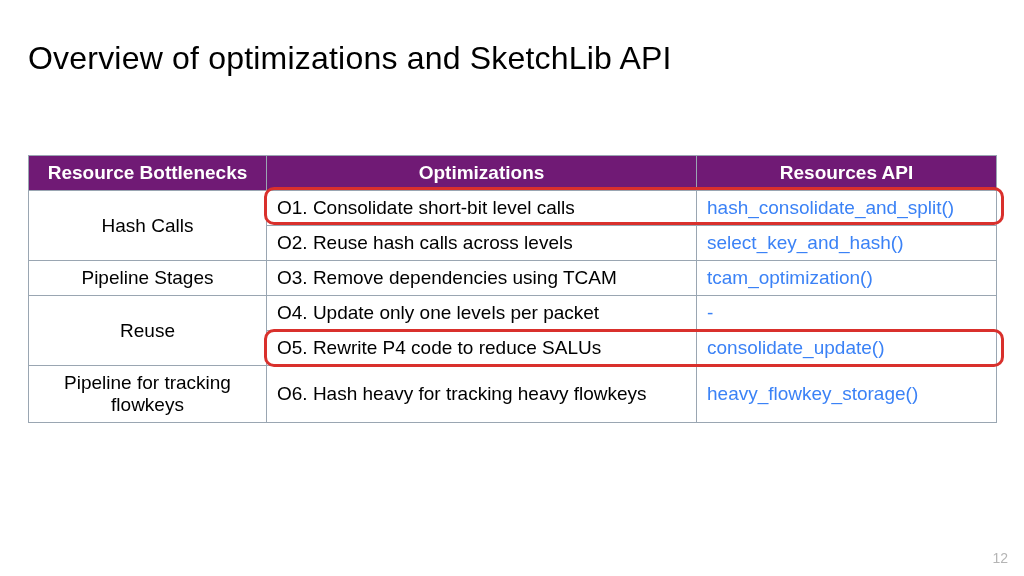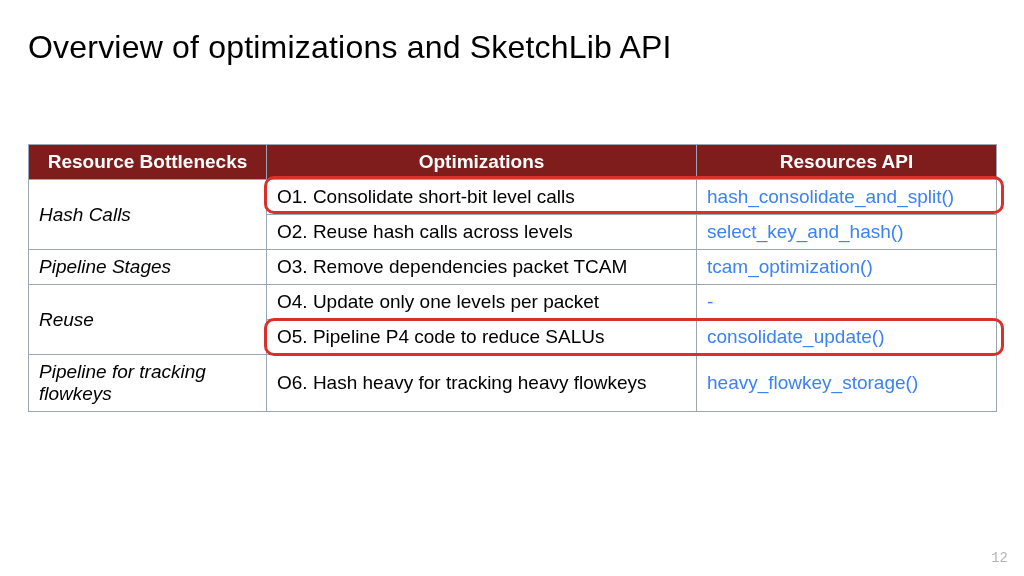--- a/index.html
+++ b/index.html
@@ -1,29 +1,29 @@
 <!DOCTYPE html>
 <html><head>
 <meta charset="utf-8">
 <style>
   * { box-sizing: border-box; margin: 0; padding: 0; }
   html, body { width: 1024px; height: 576px; font-family: Arial, Helvetica, sans-serif; background: #fff; color: #000; }
-  .slide { width: 1024px; height: 576px; position: relative; padding: 29px 28px 0 28px; }
+  .slide { width: 1024px; height: 576px; position: relative; padding: 40px 28px 0 28px; }
   .title { font-size: 32px; font-weight: 400; letter-spacing: 0.2px; color: #000; margin-bottom: 78px; }
   .tbl-wrap { position: relative; width: 968px; }
   table { border-collapse: collapse; width: 100%; table-layout: fixed; }
   col.c1 { width: 238px; }
   col.c2 { width: 430px; }
   col.c3 { width: 300px; }
-  th { background: #7f1d1d; color: #fff; font-weight: 700; font-size: 19px; padding: 6px 4px; border: 1px solid #9aa6b2; text-align: center; }
+  th { background: #701a75; color: #fff; font-weight: 700; font-size: 19px; padding: 6px 4px; border: 1px solid #9aa6b2; text-align: center; }
   td { border: 1px solid #9aa6b2; font-size: 19px; padding: 6px 10px; vertical-align: middle; background: #fff; }
-  td.center { text-align: left; font-style: italic; }
+  td.center { text-align: center; }
   td.api { color: #3b82f6; }
   .highlight { position: absolute; border: 3px solid #d9302c; border-radius: 10px; pointer-events: none; }
-  .page-num { position: absolute; right: 16px; bottom: 10px; color: #b5b5b5; font-size: 14px; font-family: Liberation Mono, monospace; }
+  .page-num { position: absolute; right: 16px; bottom: 10px; color: #b5b5b5; font-size: 14px; }
 </style>
 </head>
 <body>
 
 <div class="slide">
   <h1 class="title">Overview of optimizations and SketchLib API</h1>
 
   <div class="tbl-wrap">
     <table>
       <colgroup>
@@ -43,30 +43,30 @@
           <td class="center" rowspan="2">Hash Calls</td>
           <td>O1. Consolidate short-bit level calls</td>
           <td class="api">hash_consolidate_and_split()</td>
         </tr>
         <tr>
           <td>O2. Reuse hash calls across levels</td>
           <td class="api">select_key_and_hash()</td>
         </tr>
         <tr>
           <td class="center">Pipeline Stages</td>
-          <td>O3. Remove dependencies packet TCAM</td>
+          <td>O3. Remove dependencies using TCAM</td>
           <td class="api">tcam_optimization()</td>
         </tr>
         <tr>
           <td class="center" rowspan="2">Reuse</td>
           <td>O4. Update only one levels per packet</td>
           <td class="api">-</td>
         </tr>
         <tr>
-          <td>O5. Pipeline P4 code to reduce SALUs</td>
+          <td>O5. Rewrite P4 code to reduce SALUs</td>
           <td class="api">consolidate_update()</td>
         </tr>
         <tr>
           <td class="center">Pipeline for tracking flowkeys</td>
           <td>O6. Hash heavy for tracking heavy flowkeys</td>
           <td class="api">heavy_flowkey_storage()</td>
         </tr>
       </tbody>
     </table>
 

